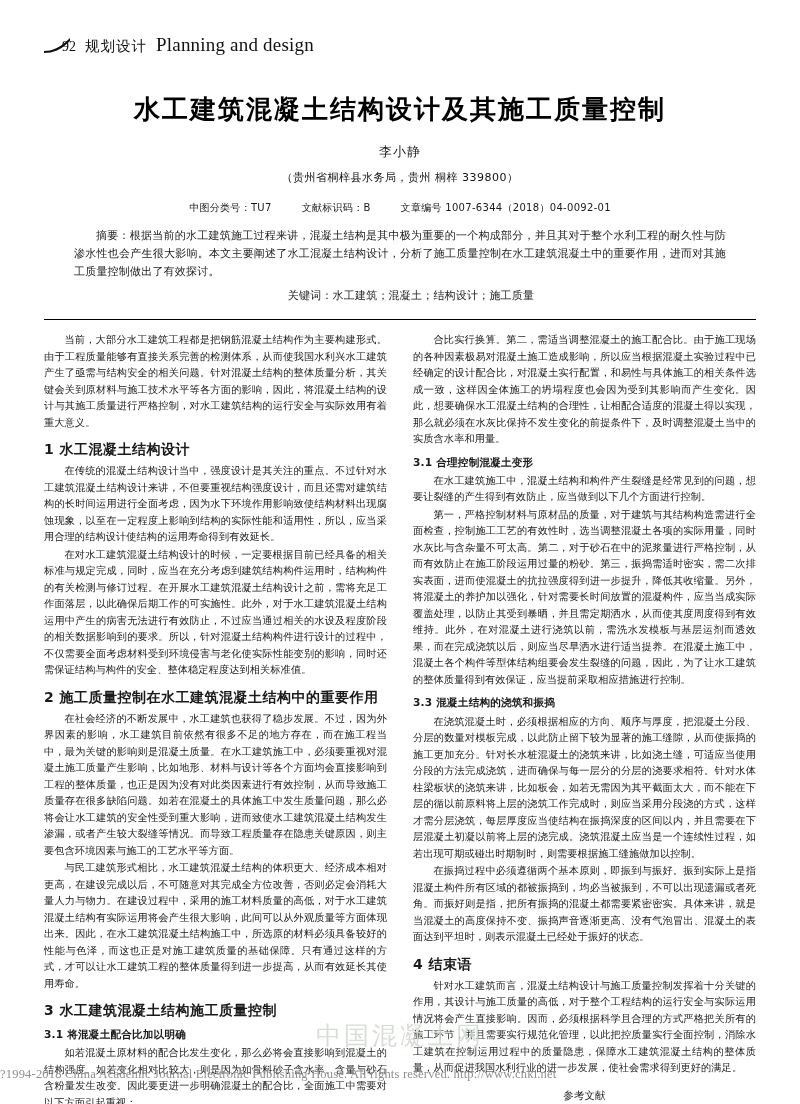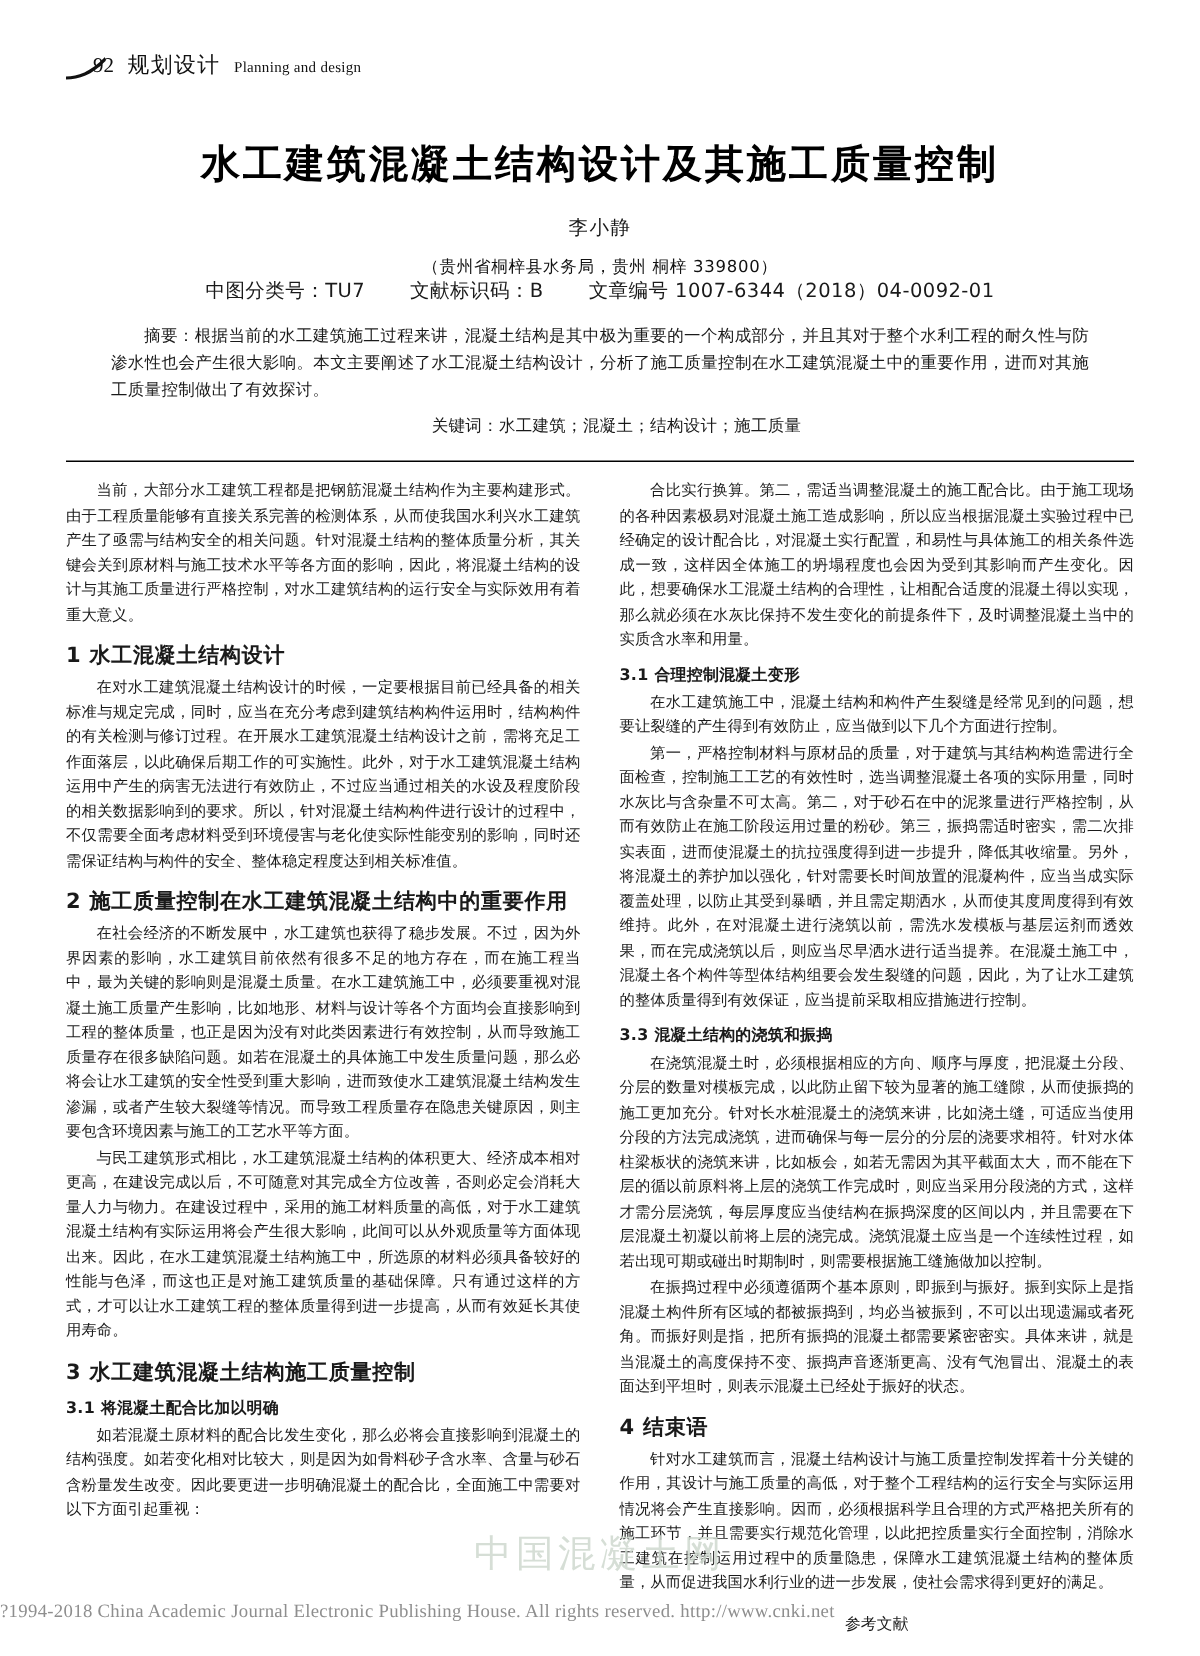--- a/index.html
+++ b/index.html
@@ -35,21 +35,21 @@
     font-size: 14px;
     color: #111;
     font-family: "Liberation Serif", serif;
   }
   .runhead .cn {
     font-size: 14.5px;
     letter-spacing: 1px;
     color: #111;
   }
   .runhead .en {
-    font-size: 10px;
+    font-size: 19px;
     font-family: "Liberation Serif", serif;
     color: #111;
     letter-spacing: .2px;
   }
   .runhead-swoosh {
     position: absolute;
     left: 0px;
     top: 36px;
     width: 26px;
     height: 18px;
@@ -72,21 +72,22 @@
     font-size: 13px;
     letter-spacing: 1px;
   }
   .affil {
     margin-top: 9px;
     font-size: 11px;
     letter-spacing: .5px;
     color: #111;
   }
   .meta-line {
-    font-size: 13px;
+    margin-top: 16px;
+    font-size: 10px;
     display: flex;
     justify-content: center;
     gap: 30px;
     letter-spacing: .3px;
   }
   .abstract-wrap {
     margin: 12px 30px 0 30px;
     font-size: 11px;
     line-height: 1.65;
     text-align: justify;
@@ -197,20 +198,21 @@
     <div class="abstract-wrap">摘要：根据当前的水工建筑施工过程来讲，混凝土结构是其中极为重要的一个构成部分，并且其对于整个水利工程的耐久性与防渗水性也会产生很大影响。本文主要阐述了水工混凝土结构设计，分析了施工质量控制在水工建筑混凝土中的重要作用，进而对其施工质量控制做出了有效探讨。</div>
     <div class="keywords">关键词：水工建筑；混凝土；结构设计；施工质量</div>
   </div>
 
   <hr class="rule">
 
   <div class="columns">
     <div class="col" id="col-left">
         <p>当前，大部分水工建筑工程都是把钢筋混凝土结构作为主要构建形式。由于工程质量能够有直接关系完善的检测体系，从而使我国水利兴水工建筑产生了亟需与结构安全的相关问题。针对混凝土结构的整体质量分析，其关键会关到原材料与施工技术水平等各方面的影响，因此，将混凝土结构的设计与其施工质量进行严格控制，对水工建筑结构的运行安全与实际效用有着重大意义。</p>
         <div class="h1">1 水工混凝土结构设计</div>
+        <p>在传统的混凝土结构设计当中，强度设计是其关注的重点。不过针对水工建筑混凝土结构设计来讲，不但要重视结构强度设计，而且还需对建筑结构的长时间运用进行全面考虑，因为水下环境作用影响致使结构材料出现腐蚀现象，以至在一定程度上影响到结构的实际性能和适用性，所以，应当采用合理的结构设计使结构的运用寿命得到有效延长。</p>
         <p>在对水工建筑混凝土结构设计的时候，一定要根据目前已经具备的相关标准与规定完成，同时，应当在充分考虑到建筑结构构件运用时，结构构件的有关检测与修订过程。在开展水工建筑混凝土结构设计之前，需将充足工作面落层，以此确保后期工作的可实施性。此外，对于水工建筑混凝土结构运用中产生的病害无法进行有效防止，不过应当通过相关的水设及程度阶段的相关数据影响到的要求。所以，针对混凝土结构构件进行设计的过程中，不仅需要全面考虑材料受到环境侵害与老化使实际性能变别的影响，同时还需保证结构与构件的安全、整体稳定程度达到相关标准值。</p>
         <div class="h1">2 施工质量控制在水工建筑混凝土结构中的重要作用</div>
         <p>在社会经济的不断发展中，水工建筑也获得了稳步发展。不过，因为外界因素的影响，水工建筑目前依然有很多不足的地方存在，而在施工程当中，最为关键的影响则是混凝土质量。在水工建筑施工中，必须要重视对混凝土施工质量产生影响，比如地形、材料与设计等各个方面均会直接影响到工程的整体质量，也正是因为没有对此类因素进行有效控制，从而导致施工质量存在很多缺陷问题。如若在混凝土的具体施工中发生质量问题，那么必将会让水工建筑的安全性受到重大影响，进而致使水工建筑混凝土结构发生渗漏，或者产生较大裂缝等情况。而导致工程质量存在隐患关键原因，则主要包含环境因素与施工的工艺水平等方面。</p>
         <p>与民工建筑形式相比，水工建筑混凝土结构的体积更大、经济成本相对更高，在建设完成以后，不可随意对其完成全方位改善，否则必定会消耗大量人力与物力。在建设过程中，采用的施工材料质量的高低，对于水工建筑混凝土结构有实际运用将会产生很大影响，此间可以从外观质量等方面体现出来。因此，在水工建筑混凝土结构施工中，所选原的材料必须具备较好的性能与色泽，而这也正是对施工建筑质量的基础保障。只有通过这样的方式，才可以让水工建筑工程的整体质量得到进一步提高，从而有效延长其使用寿命。</p>
         <div class="h1">3 水工建筑混凝土结构施工质量控制</div>
         <div class="h2">3.1 将混凝土配合比加以明确</div>
         <p>如若混凝土原材料的配合比发生变化，那么必将会直接影响到混凝土的结构强度。如若变化相对比较大，则是因为如骨料砂子含水率、含量与砂石含粉量发生改变。因此要更进一步明确混凝土的配合比，全面施工中需要对以下方面引起重视：</p>
       </div>
     <div class="col" id="col-right">
         <p>合比实行换算。第二，需适当调整混凝土的施工配合比。由于施工现场的各种因素极易对混凝土施工造成影响，所以应当根据混凝土实验过程中已经确定的设计配合比，对混凝土实行配置，和易性与具体施工的相关条件选成一致，这样因全体施工的坍塌程度也会因为受到其影响而产生变化。因此，想要确保水工混凝土结构的合理性，让相配合适度的混凝土得以实现，那么就必须在水灰比保持不发生变化的前提条件下，及时调整混凝土当中的实质含水率和用量。</p>

